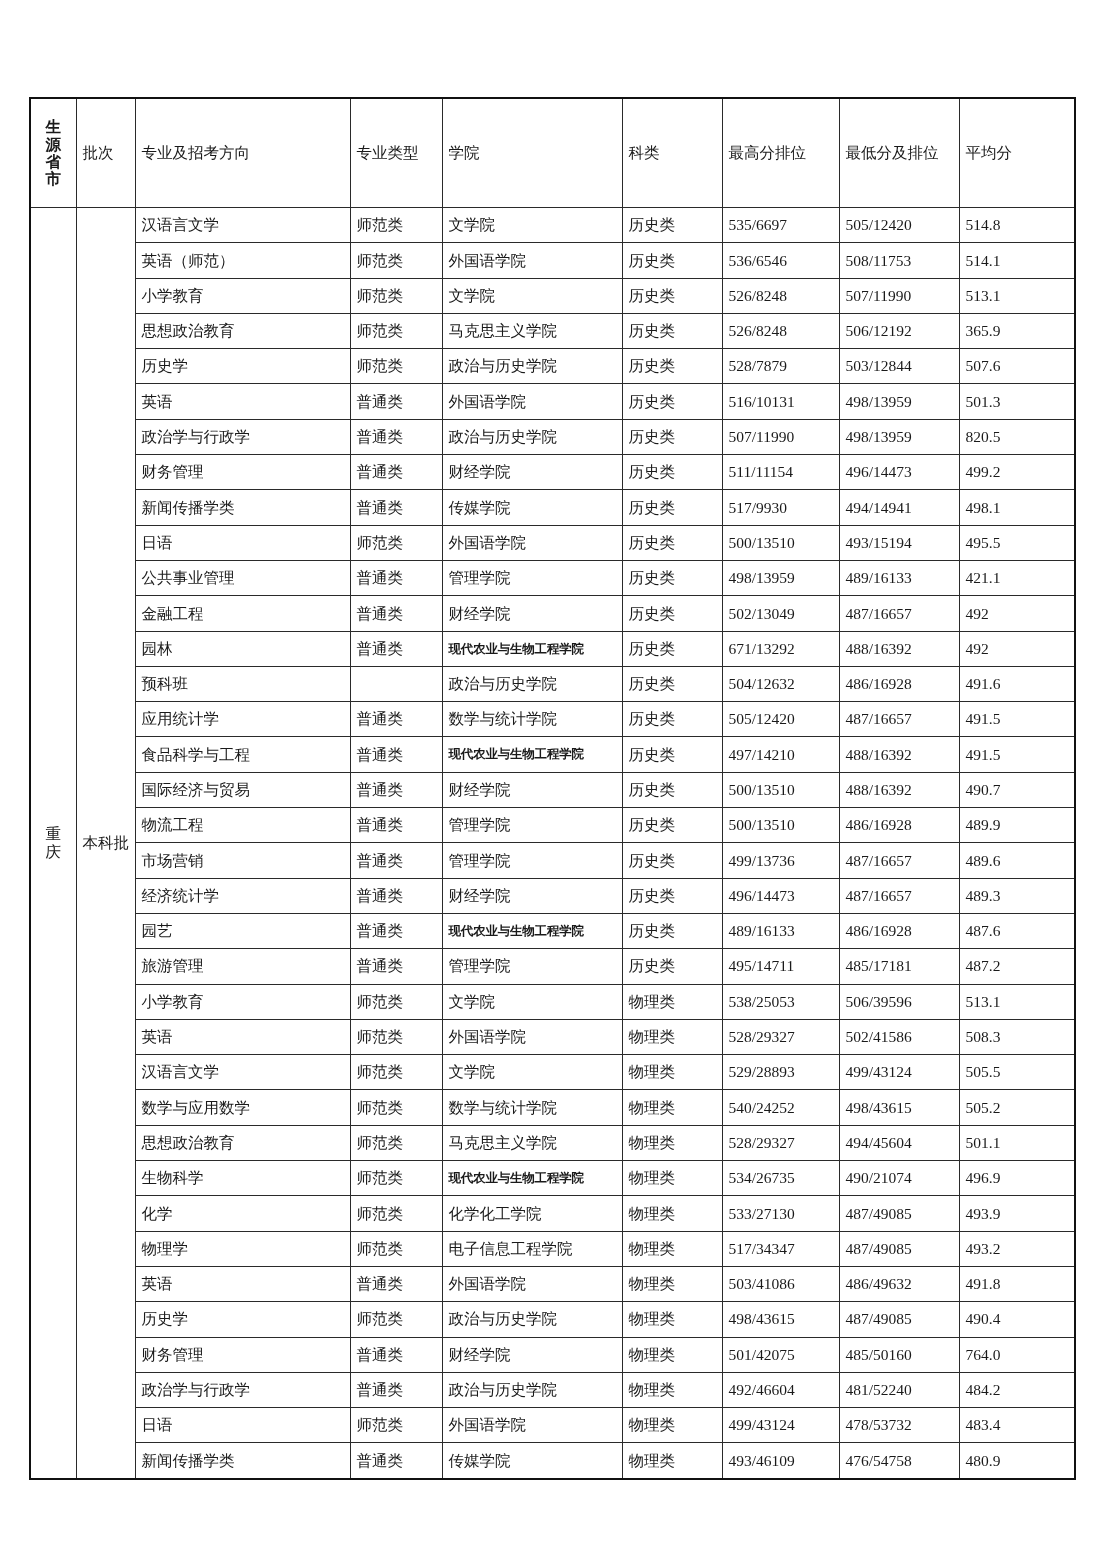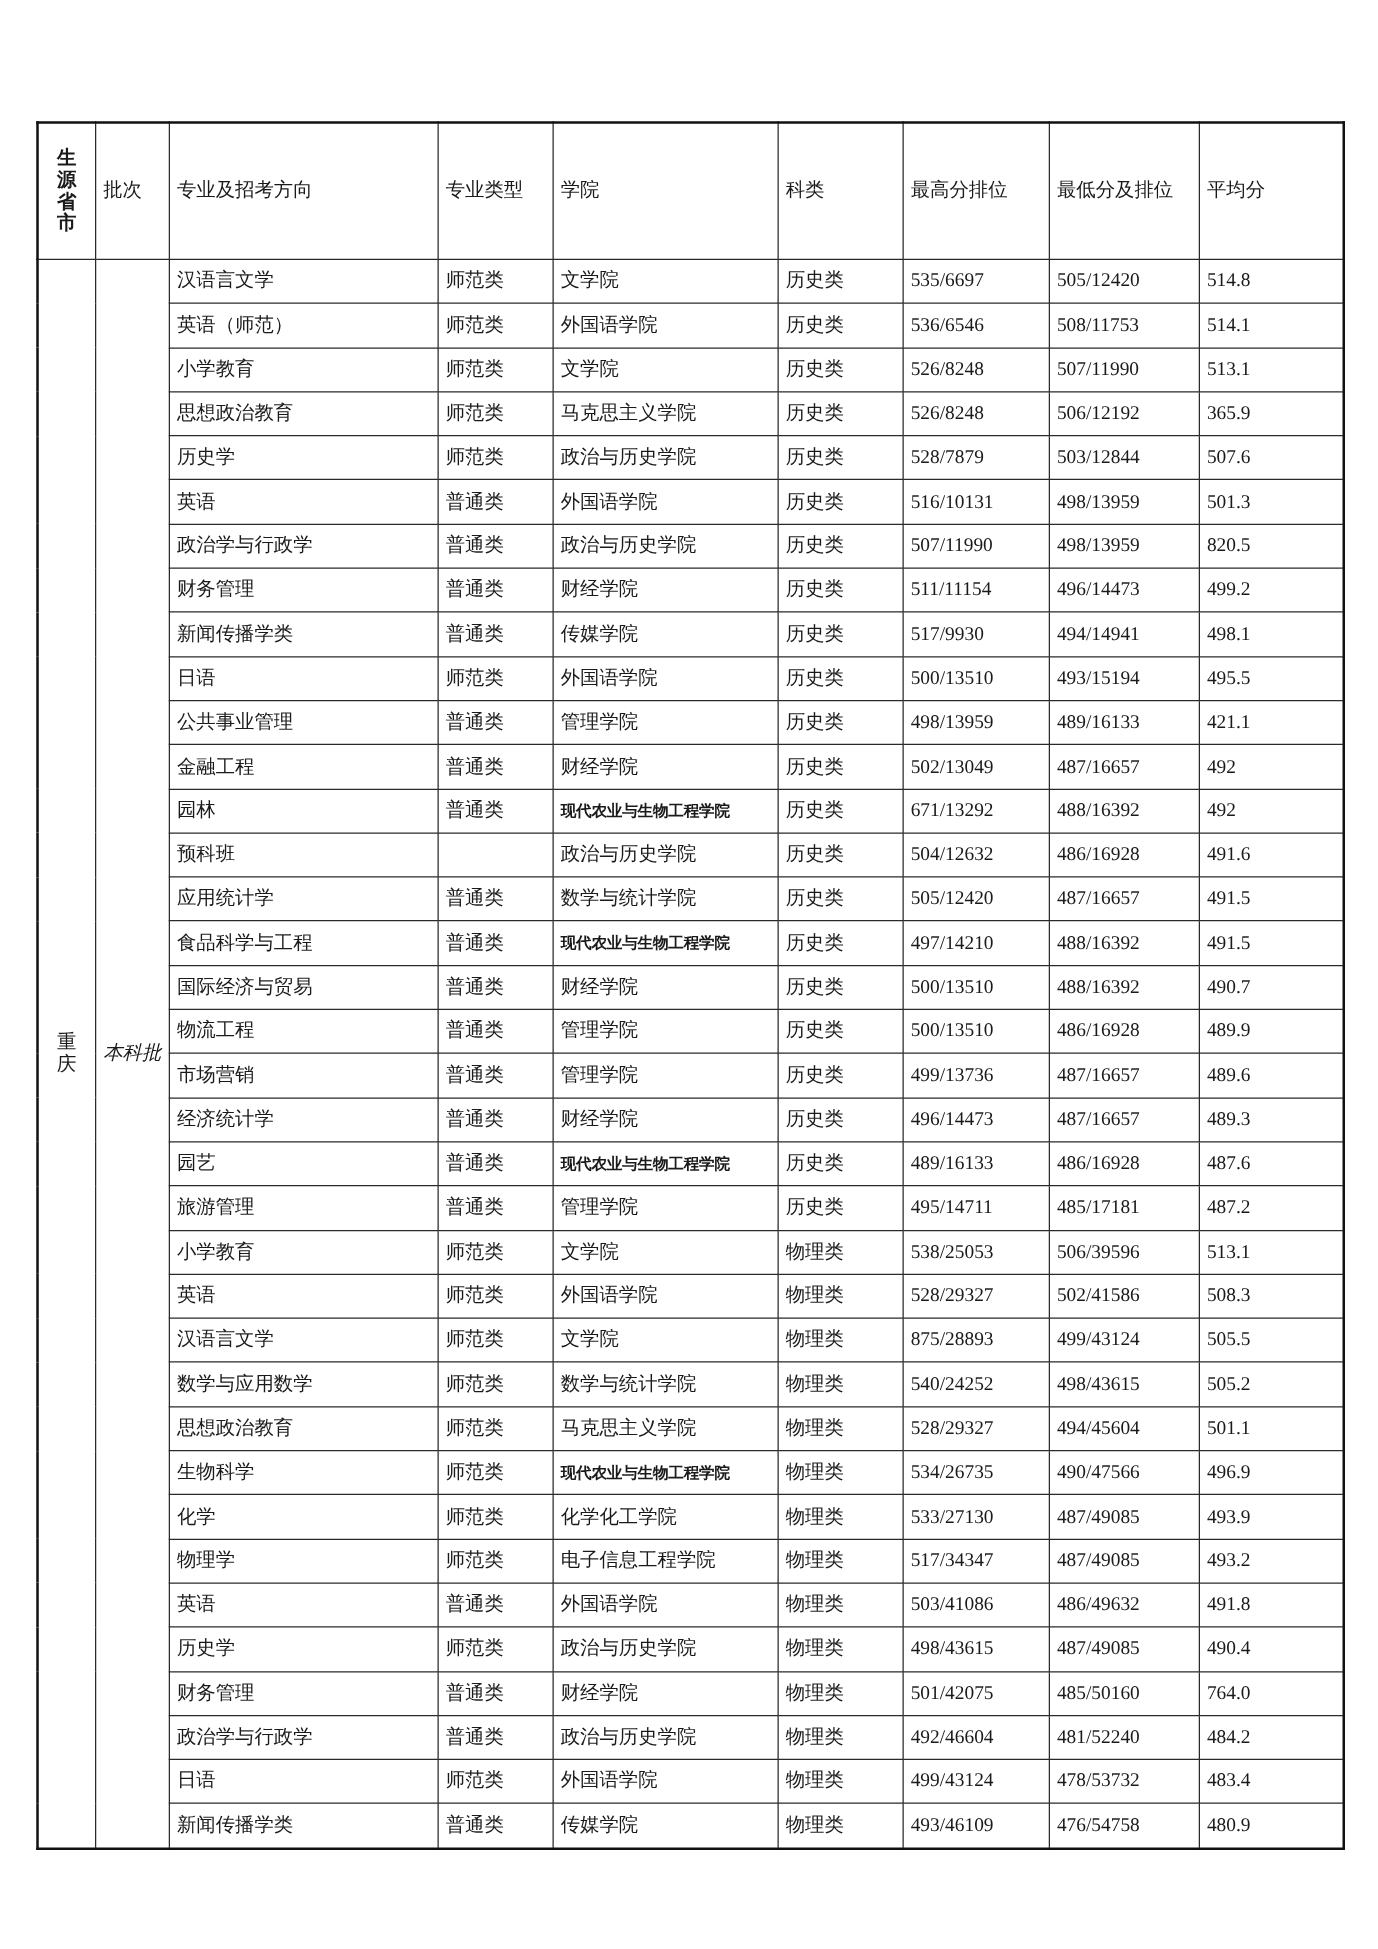--- a/index.html
+++ b/index.html
@@ -77,21 +77,21 @@
   col.c-high  { width: 117px; }
   col.c-low   { width: 120px; }
   col.c-avg   { width: 116px; }
 
   td.prov-cell, td.batch-cell {
     text-align: center;
     vertical-align: middle;
     padding: 0 2px;
   }
   td.prov-cell .vstack { font-weight: normal; font-size: 15.5px; }
-  td.batch-cell { font-size: 15.5px; font-style: italic; }
+  td.batch-cell { font-size: 15.5px; }
 
   td.coll-cell.long {
     font-size: 12.5px;
     letter-spacing: -0.2px;
     font-weight: bold;
   }
   td.num { font-size: 15px; }
   td.empty-type { }
 </style>
 </head>
@@ -352,21 +352,21 @@
           <td>物理类</td>
           <td class="num">528/29327</td>
           <td class="num">502/41586</td>
           <td class="num">508.3</td>
         </tr>
         <tr>
           <td>汉语言文学</td>
           <td>师范类</td>
           <td class="coll-cell">文学院</td>
           <td>物理类</td>
-          <td class="num">875/28893</td>
+          <td class="num">529/28893</td>
           <td class="num">499/43124</td>
           <td class="num">505.5</td>
         </tr>
         <tr>
           <td>数学与应用数学</td>
           <td>师范类</td>
           <td class="coll-cell">数学与统计学院</td>
           <td>物理类</td>
           <td class="num">540/24252</td>
           <td class="num">498/43615</td>
@@ -380,21 +380,21 @@
           <td class="num">528/29327</td>
           <td class="num">494/45604</td>
           <td class="num">501.1</td>
         </tr>
         <tr>
           <td>生物科学</td>
           <td>师范类</td>
           <td class="coll-cell long">现代农业与生物工程学院</td>
           <td>物理类</td>
           <td class="num">534/26735</td>
-          <td class="num">490/47566</td>
+          <td class="num">490/21074</td>
           <td class="num">496.9</td>
         </tr>
         <tr>
           <td>化学</td>
           <td>师范类</td>
           <td class="coll-cell">化学化工学院</td>
           <td>物理类</td>
           <td class="num">533/27130</td>
           <td class="num">487/49085</td>
           <td class="num">493.9</td>

